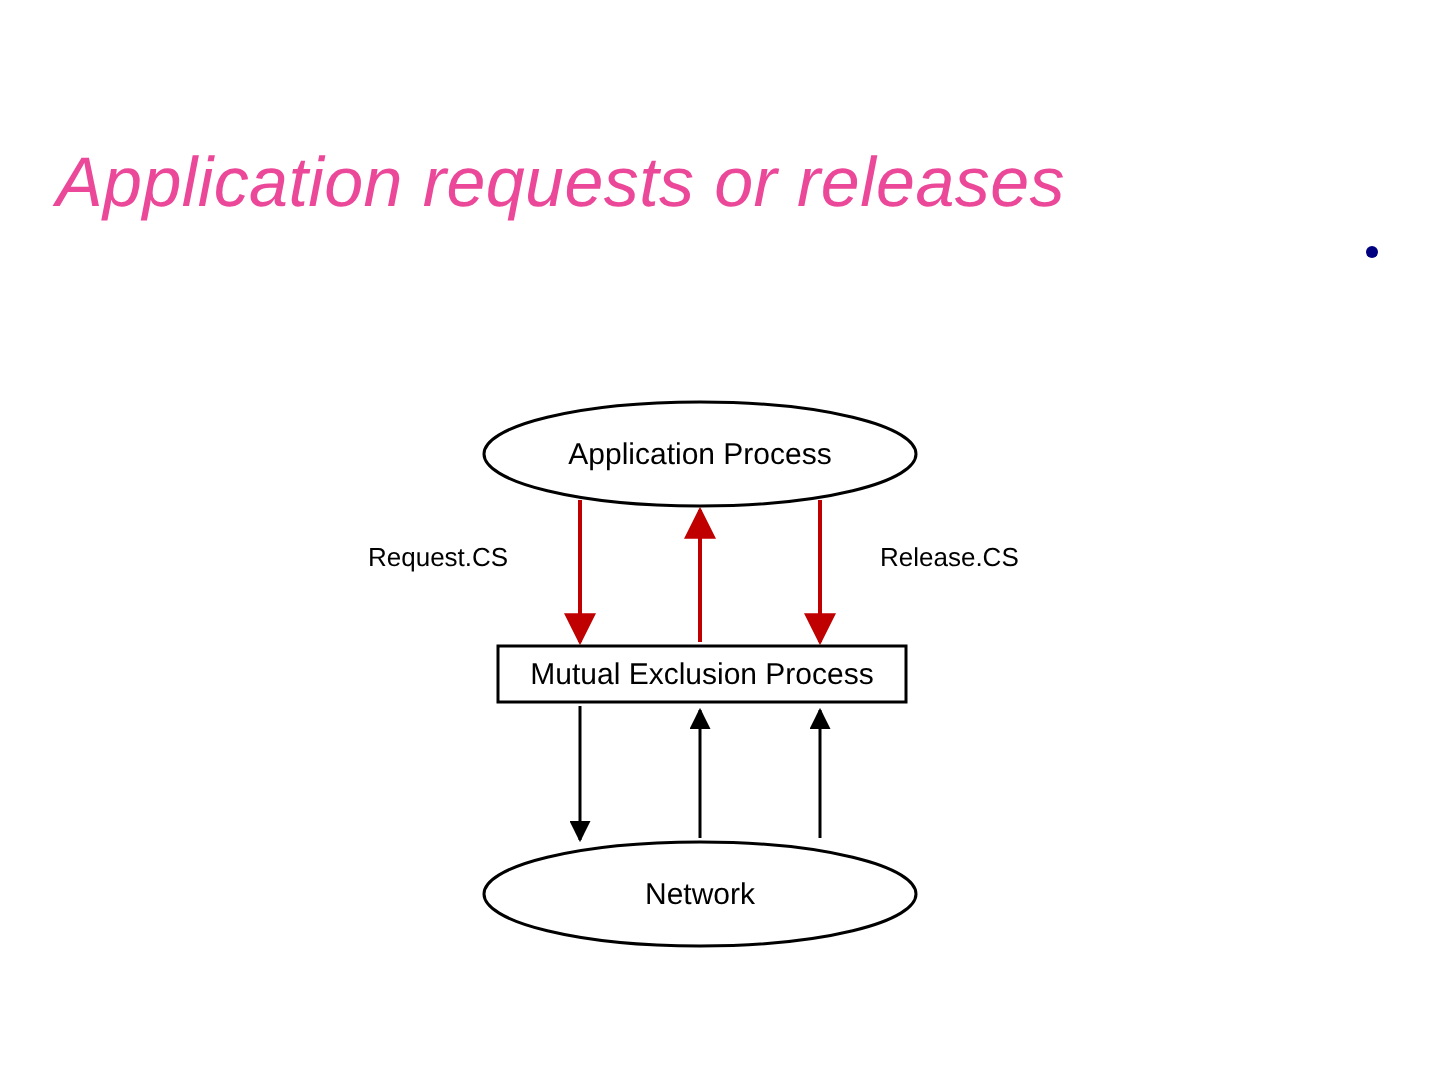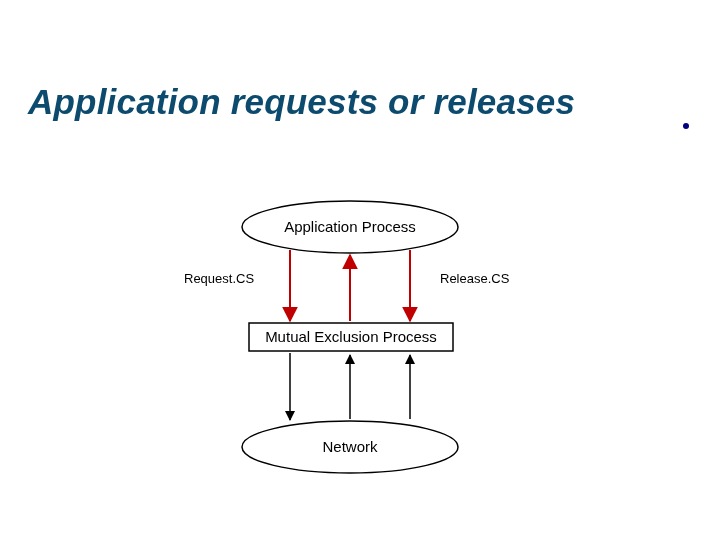--- a/index.html
+++ b/index.html
@@ -7,25 +7,25 @@
     padding: 0;
     width: 720px;
     height: 540px;
     background: #ffffff;
     font-family: Arial, Helvetica, sans-serif;
     position: relative;
   }
   .title {
     position: absolute;
     left: 28px;
-    top: 82px;
+    top: 72px;
     font-size: 35px;
-    font-weight: bold;
+    font-weight: normal;
     font-style: italic;
-    color: #0c4a6e;
+    color: #ec4899;
     letter-spacing: 0.2px;
   }
   .bullet {
     position: absolute;
     left: 683px;
     top: 123px;
     width: 6px;
     height: 6px;
     background: #000080;
     border-radius: 50%;

